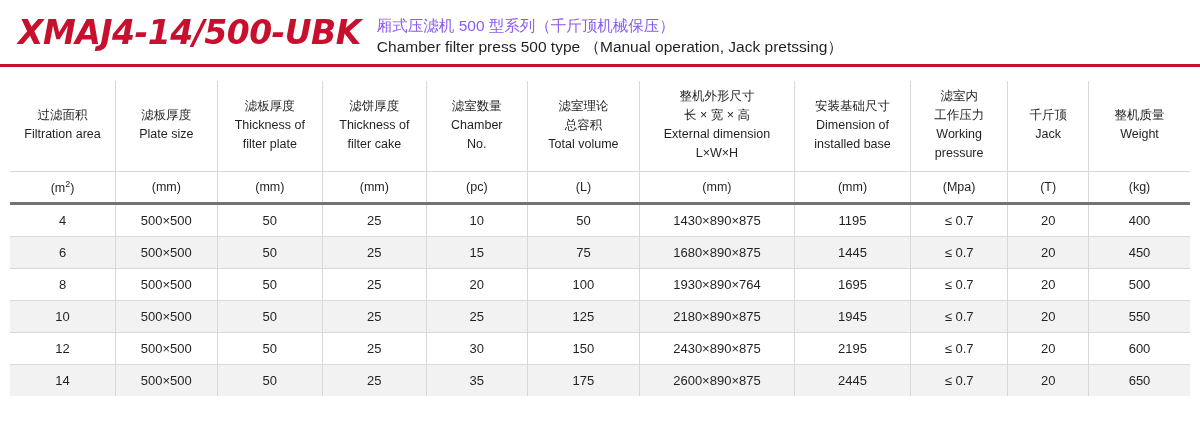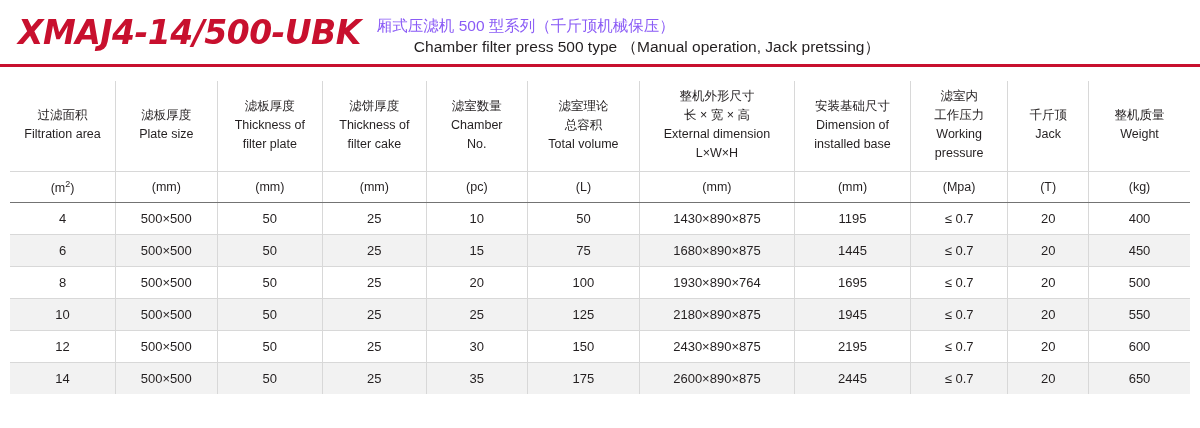--- a/index.html
+++ b/index.html
@@ -47,21 +47,20 @@
     font-size: 15.5px;
     color: #8b5cf6;
     line-height: 21px;
     white-space: nowrap;
   }
   .title-en {
     font-size: 15.5px;
     color: #231f20;
     line-height: 21px;
     white-space: nowrap;
-    margin-left: 37px;
   }
 
   .header-rule {
     width: 1200px;
     height: 3px;
     background: #c8102e;
     margin-top: 8px;
   }
 
   
@@ -93,21 +92,21 @@
   table.spec tbody td:first-child {
     border-left: none;
   }
   table.spec thead th:last-child,
   table.spec tbody td:last-child {
     border-right: none;
   }
   .unit-row td {
     font-size: 12.5px;
     padding: 7px 2px 7px 2px;
-    border-bottom: 1px solid #737373;
+    border-bottom: 3px solid #737373;
   }
   tbody tr.data-row td {
     font-size: 13px;
     padding: 8px 2px 8px 2px;
     border-bottom: 1px solid #d8d8d8;
   }
   tbody tr.data-row.alt td {
     background: #f2f2f2;
   }
   tbody tr.data-row:last-child td {

